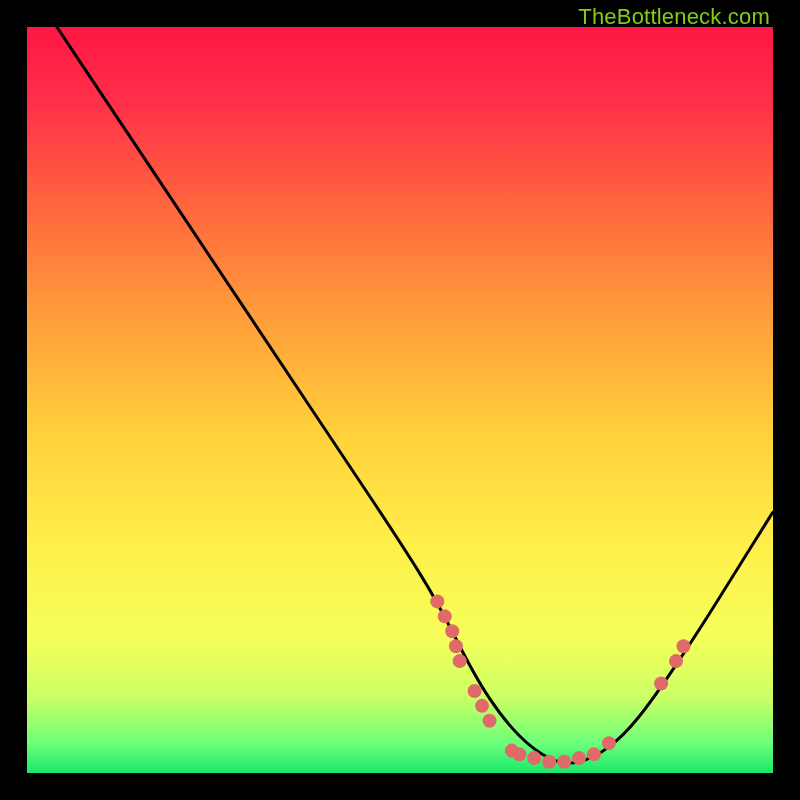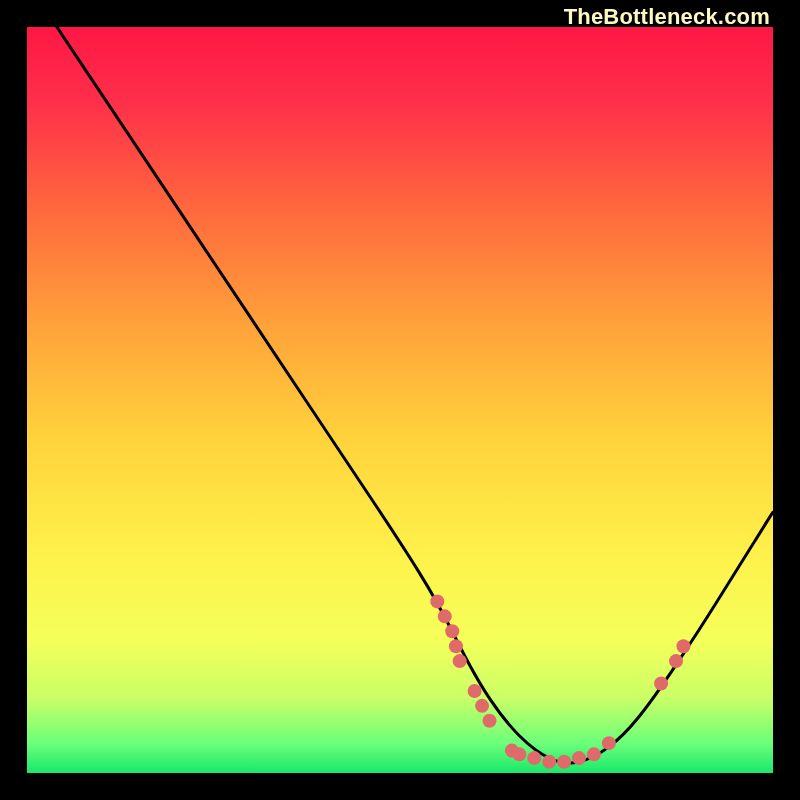--- a/index.html
+++ b/index.html
@@ -16,23 +16,23 @@
     left: 27px;
     top: 27px;
     width: 746px;
     height: 746px;
     box-sizing: border-box;
   }
   .attribution {
     position: absolute;
     top: 4px;
     right: 30px;
-    color: #fef9c3;
+    color: #84cc16;
     font-size: 22px;
-    font-weight: 700;
+    font-weight: 400;
     letter-spacing: 0.2px;
     user-select: none;
   }
   svg {
     display: block;
   }
 </style>
 </head>
 <body>
 

